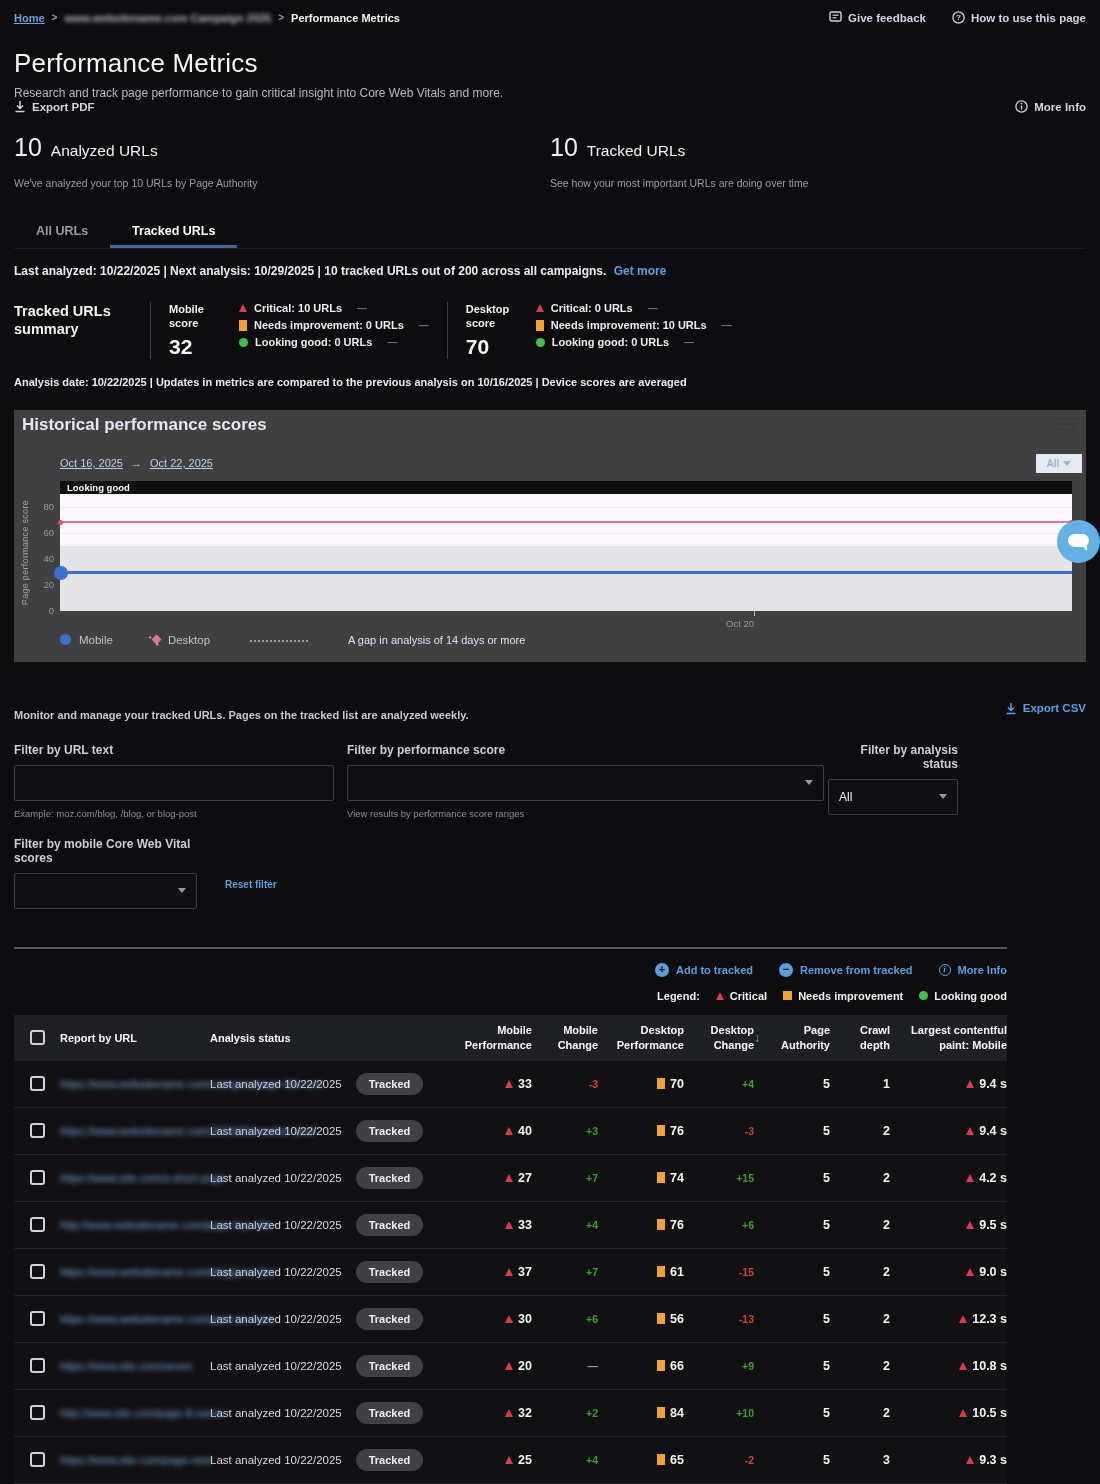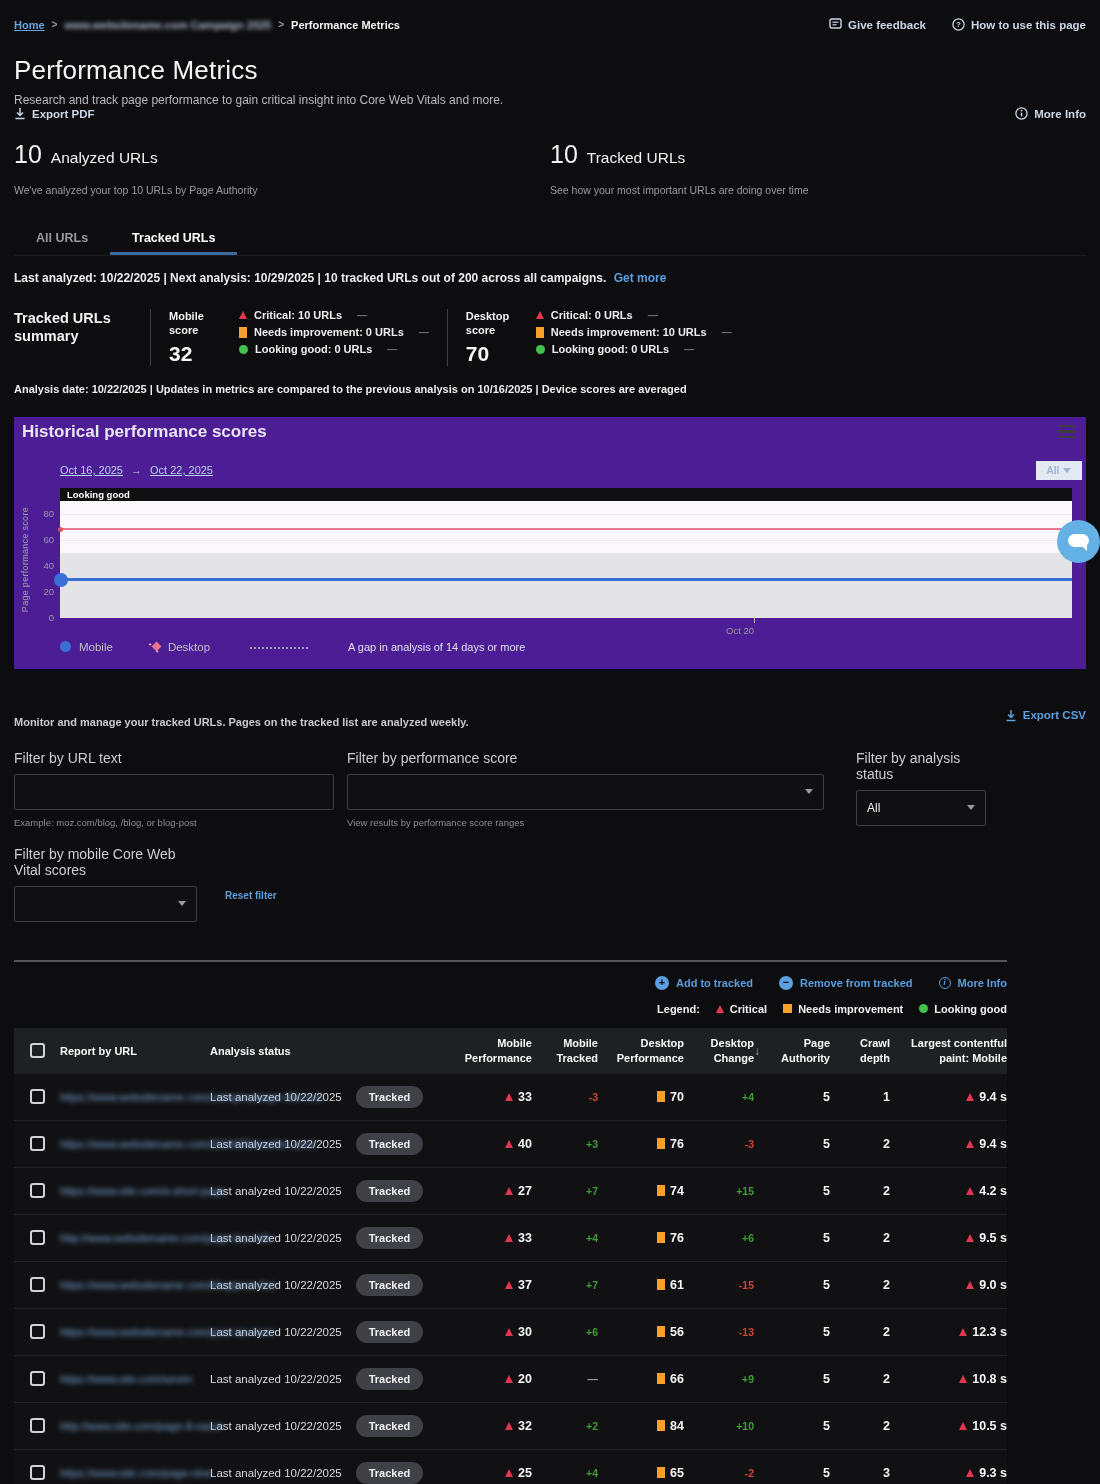--- a/index.html
+++ b/index.html
@@ -1,21 +1,21 @@
 <!DOCTYPE html>
 <html><head>
 <meta charset="utf-8">
 <style>
   * { margin:0; padding:0; box-sizing:border-box; }
   html,body { background:#0d0d0f; }
   body { width:1100px; min-height:1484px; font-family:"Liberation Sans", sans-serif; color:#e9e9ec; position:relative; overflow:hidden; }
   .page { padding:0 14px; position:relative; }
 
   
-  .topbar { display:flex; justify-content:space-between; align-items:center; padding-top:18px; }
+  .topbar { display:flex; justify-content:space-between; align-items:center; padding-top:11px; }
   .crumbs { display:flex; align-items:center; gap:7px; font-size:11px; font-weight:bold; }
   .crumb-home { color:#6aa3e0; text-decoration:underline; cursor:pointer; }
   .crumb-sep { color:#9a9aa0; font-size:10px; }
   .crumb-campaign { color:#aeb9c9; filter:blur(2.2px); }
   .crumb-current { color:#f4f4f6; }
   .top-links { display:flex; gap:26px; align-items:center; }
   .top-link { display:flex; align-items:center; gap:6px; font-size:11.5px; font-weight:bold; color:#ccd6e6; cursor:pointer; }
 
   .icn { display:inline-flex; align-items:center; justify-content:center; }
   .icn svg { display:block; }
@@ -52,21 +52,21 @@
   .status-list { display:flex; flex-direction:column; gap:5px; margin-left:4px; }
   .status-item { display:flex; align-items:center; gap:7px; font-size:11px; font-weight:bold; color:#ededf0; }
   .status-trend { color:#6f6f75; margin-left:8px; font-size:10px; }
   .mk-tri { width:0; height:0; border-left:4.5px solid transparent; border-right:4.5px solid transparent; border-bottom:8px solid #e23750; }
   .mk-sq { width:8px; height:11px; background:#f5a12c; }
   .mk-dot { width:9px; height:9px; border-radius:50%; background:#41c14d; }
 
   .note-line { margin-top:17px; font-size:11px; font-weight:bold; color:#ededf0; }
 
   
-  .chart-card { margin-top:22px; width:1072px; height:252px; background:#4c1d95; position:relative; }
+  .chart-card { margin-top:22px; width:1072px; height:252px; background:#404040; position:relative; }
   .chart-title { position:absolute; left:8px; top:5px; font-size:17px; font-weight:bold; color:#e9e5f2; }
   .hamburger { position:absolute; right:10px; top:8px; display:flex; flex-direction:column; gap:3px; cursor:pointer; }
   .hamburger i { width:18px; height:2.5px; background:#3c3c40; }
   .date-range { position:absolute; left:46px; top:47px; font-size:11px; color:#b9d2ec; display:flex; gap:8px; align-items:center; }
   .date-range .dr { text-decoration:underline; cursor:pointer; }
   .dr-arrow { color:#c4cbd6; }
   .all-pill { position:absolute; right:4px; top:44px; width:46px; height:19px; background:#e4eaf3; color:#9db3d2; font-size:10px; font-weight:bold; display:flex; align-items:center; justify-content:center; gap:4px; cursor:pointer; }
   .all-pill .caret { border-top-color:#9db3d2; }
 
   .plot { position:absolute; left:46px; top:71px; width:1012px; height:130px; }
@@ -99,28 +99,28 @@
   .chat-fab { position:absolute; left:1057px; top:520px; width:43px; height:43px; border-radius:50%; background:#63b1e5; cursor:pointer; }
   .chat-fab .bubble { position:absolute; left:11px; top:14px; width:21px; height:13px; border-radius:7px; background:#ffffff; }
   .chat-fab .tail { position:absolute; left:24px; top:25px; width:6px; height:6px; background:#ffffff; clip-path:polygon(0 0, 100% 0, 100% 100%); }
 
   
   .sec-head { margin-top:40px; display:flex; justify-content:space-between; align-items:flex-start; }
   .sec-title { font-size:16px; font-weight:bold; color:#f4f4f6; }
   .sec-sub { margin-top:7px; font-size:11px; font-weight:bold; color:#c9c9cf; }
 
   .filters { margin-top:22px; display:flex; }
-  .f-label { font-size:14px; color:#cdcdd3; }
+  .f-label { font-size:12px; color:#cdcdd3;font-weight:bold; }
   .f-help { margin-top:7px; font-size:9.5px; color:#8e8e94; }
   .f-input, .f-select { margin-top:8px; height:36px; background:#101013; border:1px solid #3e3e43; border-radius:2px; width:100%; color:#f0f0f3; font-size:12px; font-family:"Liberation Sans",sans-serif; padding:0 10px; display:flex; align-items:center; }
   .f-select { justify-content:space-between; cursor:pointer; }
   .caret { width:0; height:0; border-left:4px solid transparent; border-right:4px solid transparent; border-top:5px solid #9a9aa0; }
   .f-col1 { width:320px; }
   .f-col2 { width:477px; margin-left:13px; }
-  .f-col3 { width:130px; margin-left:32px; }
+  .f-col3 { width:130px; margin-left:4px;text-align:right; }
   .filters2 { margin-top:18px; display:flex; align-items:center; }
   .f-col4 { width:183px; }
   .reset-link { margin-left:28px; margin-top:24px; font-size:10px; font-weight:bold; }
 
   .big-divider { margin-top:38px; width:993px; height:2px; background:#56575b; }
 
   .row-actions { margin-top:14px; width:993px; display:flex; justify-content:flex-end; gap:26px; }
   .ra-item { display:flex; align-items:center; gap:7px; font-size:11px; font-weight:bold; color:#5b9fe0; cursor:pointer; }
   .circ-ic { width:14px; height:14px; border-radius:50%; background:#5b9fe0; color:#0d0d0f; font-size:11px; font-weight:bold; display:flex; align-items:center; justify-content:center; line-height:1; }
   .circ-ic.outline { background:transparent; border:1.5px solid #5b9fe0; color:#5b9fe0; font-size:9px; width:12px; height:12px; font-style:italic; font-family:"Liberation Serif",serif; }
@@ -435,21 +435,21 @@
     <div class="tr thead">
       <div class="c-cb">
           <span class="checkbox"></span>
         </div>
       <div class="c-url">Report by URL</div>
       <div class="c-status">Analysis status</div>
       <div class="c-mperf num-col">
           <div class="th-right">Mobile Performance</div>
         </div>
       <div class="c-mchg num-col">
-          <div class="th-right">Mobile Tracked</div>
+          <div class="th-right">Mobile Change</div>
         </div>
       <div class="c-dperf num-col">
           <div class="th-right">Desktop Performance</div>
         </div>
       <div class="c-dchg num-col">
           <div class="th-right">Desktop Change</div>
         </div>
       <div class="c-pa num-col">
           <span class="sort-arrow">↓</span>
           <div class="th-right">Page Authority</div>

